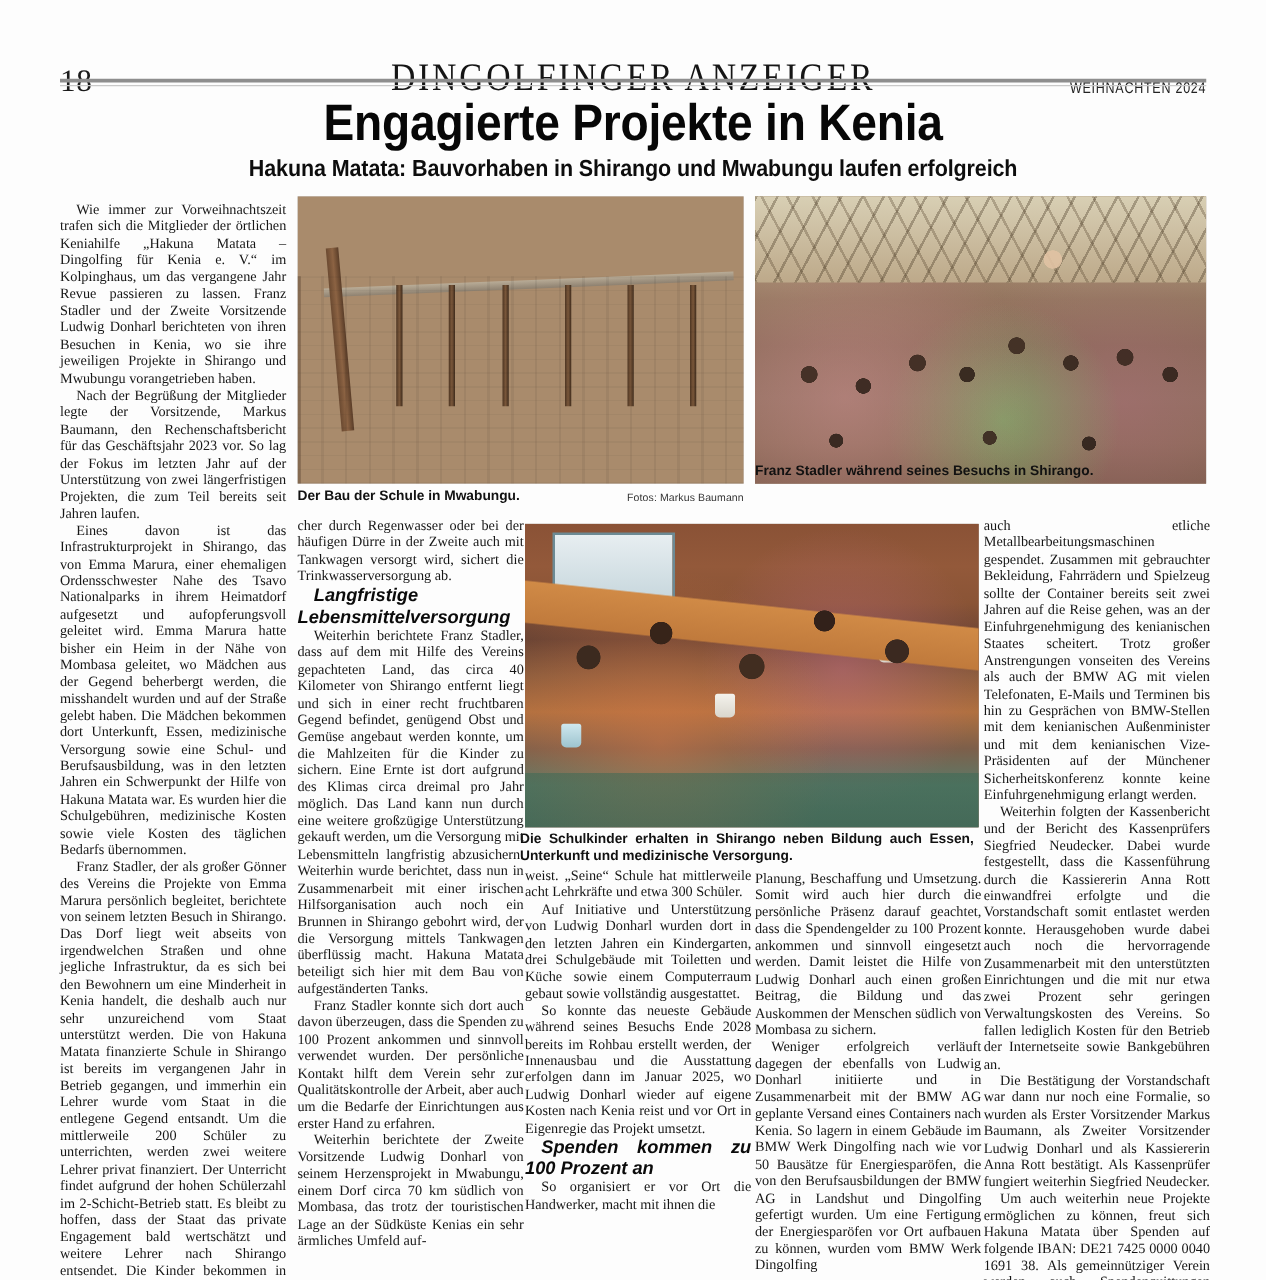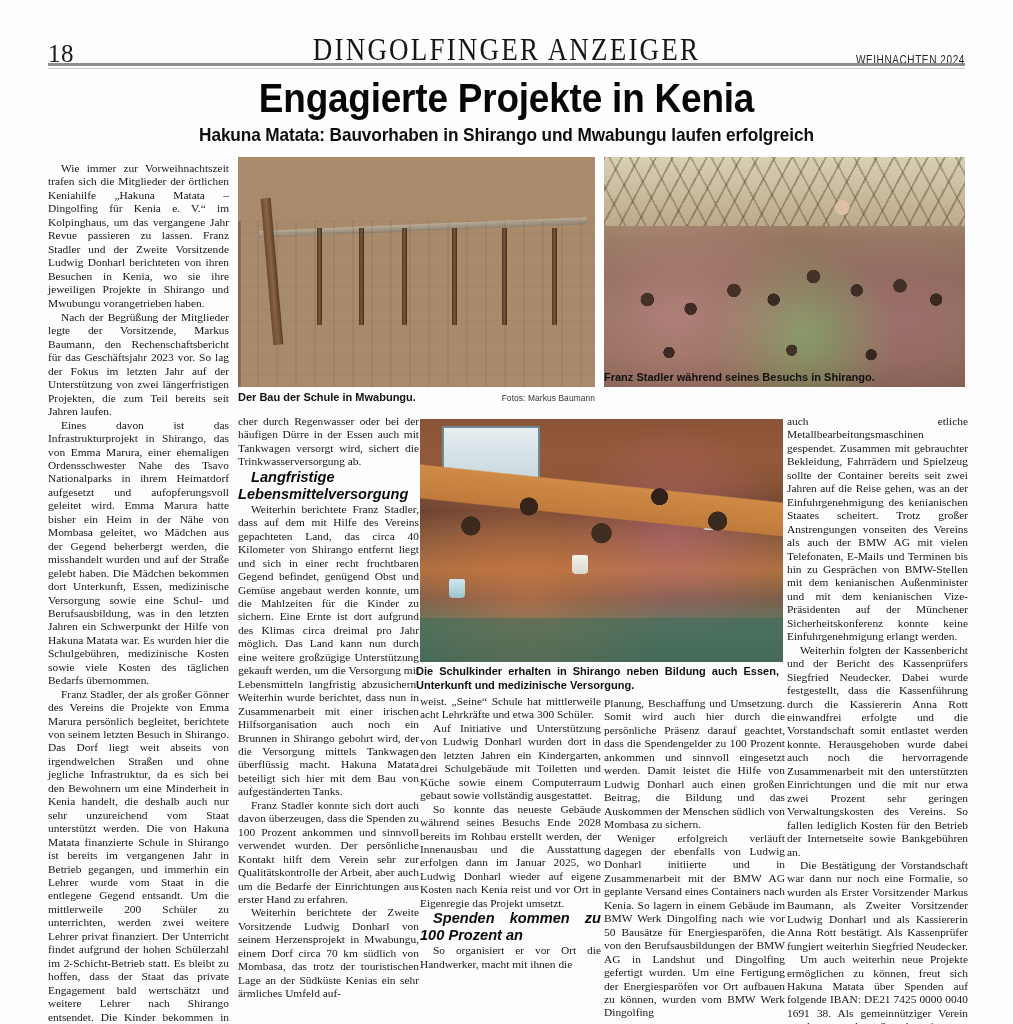--- a/index.html
+++ b/index.html
@@ -11,21 +11,21 @@
     overflow:hidden;
   }
   .page{
     position:relative;
     width:1013px;height:1024px;
     background:#fdfdfd;
     box-sizing:border-box;
   }
   
   .masthead{
-    position:absolute;left:48px;top:32px;width:917px;height:34px;
+    position:absolute;left:48px;top:44px;width:917px;height:34px;
     display:flex;align-items:flex-end;justify-content:space-between;
   }
   .folio{
     font-family:"Liberation Serif", serif;
     font-size:25px;line-height:25px;color:#1a1a1a;letter-spacing:.5px;
   }
   .masthead-title{
     position:absolute;left:50%;transform:translateX(-50%);
     bottom:0;
     font-family:"Liberation Serif", serif;
@@ -275,21 +275,21 @@
   <div class="cap" id="cap-classroom">Die Schulkinder erhalten in Shirango neben Bildung auch Essen, Unterkunft und medizinische Versorgung.</div>
 
   <div class="col" id="col1">
     <p>Wie immer zur Vorweihnachtszeit trafen sich die Mitglieder der örtlichen Keniahilfe „Hakuna Matata – Dingolfing für Kenia e. V.“ im Kolpinghaus, um das vergangene Jahr Revue passieren zu lassen. Franz Stadler und der Zweite Vorsitzende Ludwig Donharl berichteten von ihren Besuchen in Kenia, wo sie ihre jeweiligen Projekte in Shirango und Mwubungu vorangetrieben haben.</p>
     <p class="gap">Nach der Begrüßung der Mitglieder legte der Vorsitzende, Markus Baumann, den Rechenschaftsbericht für das Geschäftsjahr 2023 vor. So lag der Fokus im letzten Jahr auf der Unterstützung von zwei längerfristigen Projekten, die zum Teil bereits seit Jahren laufen.</p>
     <p>Eines davon ist das Infrastrukturprojekt in Shirango, das von Emma Marura, einer ehemaligen Ordensschwester Nahe des Tsavo Nationalparks in ihrem Heimatdorf aufgesetzt und aufopferungsvoll geleitet wird. Emma Marura hatte bisher ein Heim in der Nähe von Mombasa geleitet, wo Mädchen aus der Gegend beherbergt werden, die misshandelt wurden und auf der Straße gelebt haben. Die Mädchen bekommen dort Unterkunft, Essen, medizinische Versorgung sowie eine Schul- und Berufsausbildung, was in den letzten Jahren ein Schwerpunkt der Hilfe von Hakuna Matata war. Es wurden hier die Schulgebühren, medizinische Kosten sowie viele Kosten des täglichen Bedarfs übernommen.</p>
     <p>Franz Stadler, der als großer Gönner des Vereins die Projekte von Emma Marura persönlich begleitet, berichtete von seinem letzten Besuch in Shirango. Das Dorf liegt weit abseits von irgendwelchen Straßen und ohne jegliche Infrastruktur, da es sich bei den Bewohnern um eine Minderheit in Kenia handelt, die deshalb auch nur sehr unzureichend vom Staat unterstützt werden. Die von Hakuna Matata finanzierte Schule in Shirango ist bereits im vergangenen Jahr in Betrieb gegangen, und immerhin ein Lehrer wurde vom Staat in die entlegene Gegend entsandt. Um die mittlerweile 200 Schüler zu unterrichten, werden zwei weitere Lehrer privat finanziert. Der Unterricht findet aufgrund der hohen Schülerzahl im 2-Schicht-Betrieb statt. Es bleibt zu hoffen, dass der Staat das private Engagement bald wertschätzt und weitere Lehrer nach Shirango entsendet. Die Kinder bekommen in der Schule täglich zwei Mahlzeiten, was in dieser Gegend eine absolute Seltenheit ist. Der von Hakuna Matata finanzierte Wassertank, wel-</p>
   </div>
 
   <div class="col" id="col2">
-    <p class="noindent">cher durch Regenwasser oder bei der häufigen Dürre in der Essen auch mit Tankwagen versorgt wird, sichert die Trinkwasserversorgung ab.</p>
+    <p class="noindent">cher durch Regenwasser oder bei der häufigen Dürre in der Zweite auch mit Tankwagen versorgt wird, sichert die Trinkwasserversorgung ab.</p>
     <p class="sub-h">Langfristige Lebensmittelversorgung</p>
     <p>Weiterhin berichtete Franz Stadler, dass auf dem mit Hilfe des Vereins gepachteten Land, das circa 40 Kilometer von Shirango entfernt liegt und sich in einer recht fruchtbaren Gegend befindet, genügend Obst und Gemüse angebaut werden konnte, um die Mahlzeiten für die Kinder zu sichern. Eine Ernte ist dort aufgrund des Klimas circa dreimal pro Jahr möglich. Das Land kann nun durch eine weitere großzügige Unterstützung gekauft werden, um die Versorgung mit Lebensmitteln langfristig abzusichern. Weiterhin wurde berichtet, dass nun in Zusammenarbeit mit einer irischen Hilfsorganisation auch noch ein Brunnen in Shirango gebohrt wird, der die Versorgung mittels Tankwagen überflüssig macht. Hakuna Matata beteiligt sich hier mit dem Bau von aufgeständerten Tanks.</p>
     <p>Franz Stadler konnte sich dort auch davon überzeugen, dass die Spenden zu 100 Prozent ankommen und sinnvoll verwendet wurden. Der persönliche Kontakt hilft dem Verein sehr zur Qualitätskontrolle der Arbeit, aber auch um die Bedarfe der Einrichtungen aus erster Hand zu erfahren.</p>
     <p>Weiterhin berichtete der Zweite Vorsitzende Ludwig Donharl von seinem Herzensprojekt in Mwabungu, einem Dorf circa 70 km südlich von Mombasa, das trotz der touristischen Lage an der Südküste Kenias ein sehr ärmliches Umfeld auf-</p>
   </div>
 
   <div class="col" id="col3">
     <p class="noindent">weist. „Seine“ Schule hat mittlerweile acht Lehrkräfte und etwa 300 Schüler.</p>
     <p>Auf Initiative und Unterstützung von Ludwig Donharl wurden dort in den letzten Jahren ein Kindergarten, drei Schulgebäude mit Toiletten und Küche sowie einem Computerraum gebaut sowie vollständig ausgestattet.</p>
     <p>So konnte das neueste Gebäude während seines Besuchs Ende 2028 bereits im Rohbau erstellt werden, der Innenausbau und die Ausstattung erfolgen dann im Januar 2025, wo Ludwig Donharl wieder auf eigene Kosten nach Kenia reist und vor Ort in Eigenregie das Projekt umsetzt.</p>

